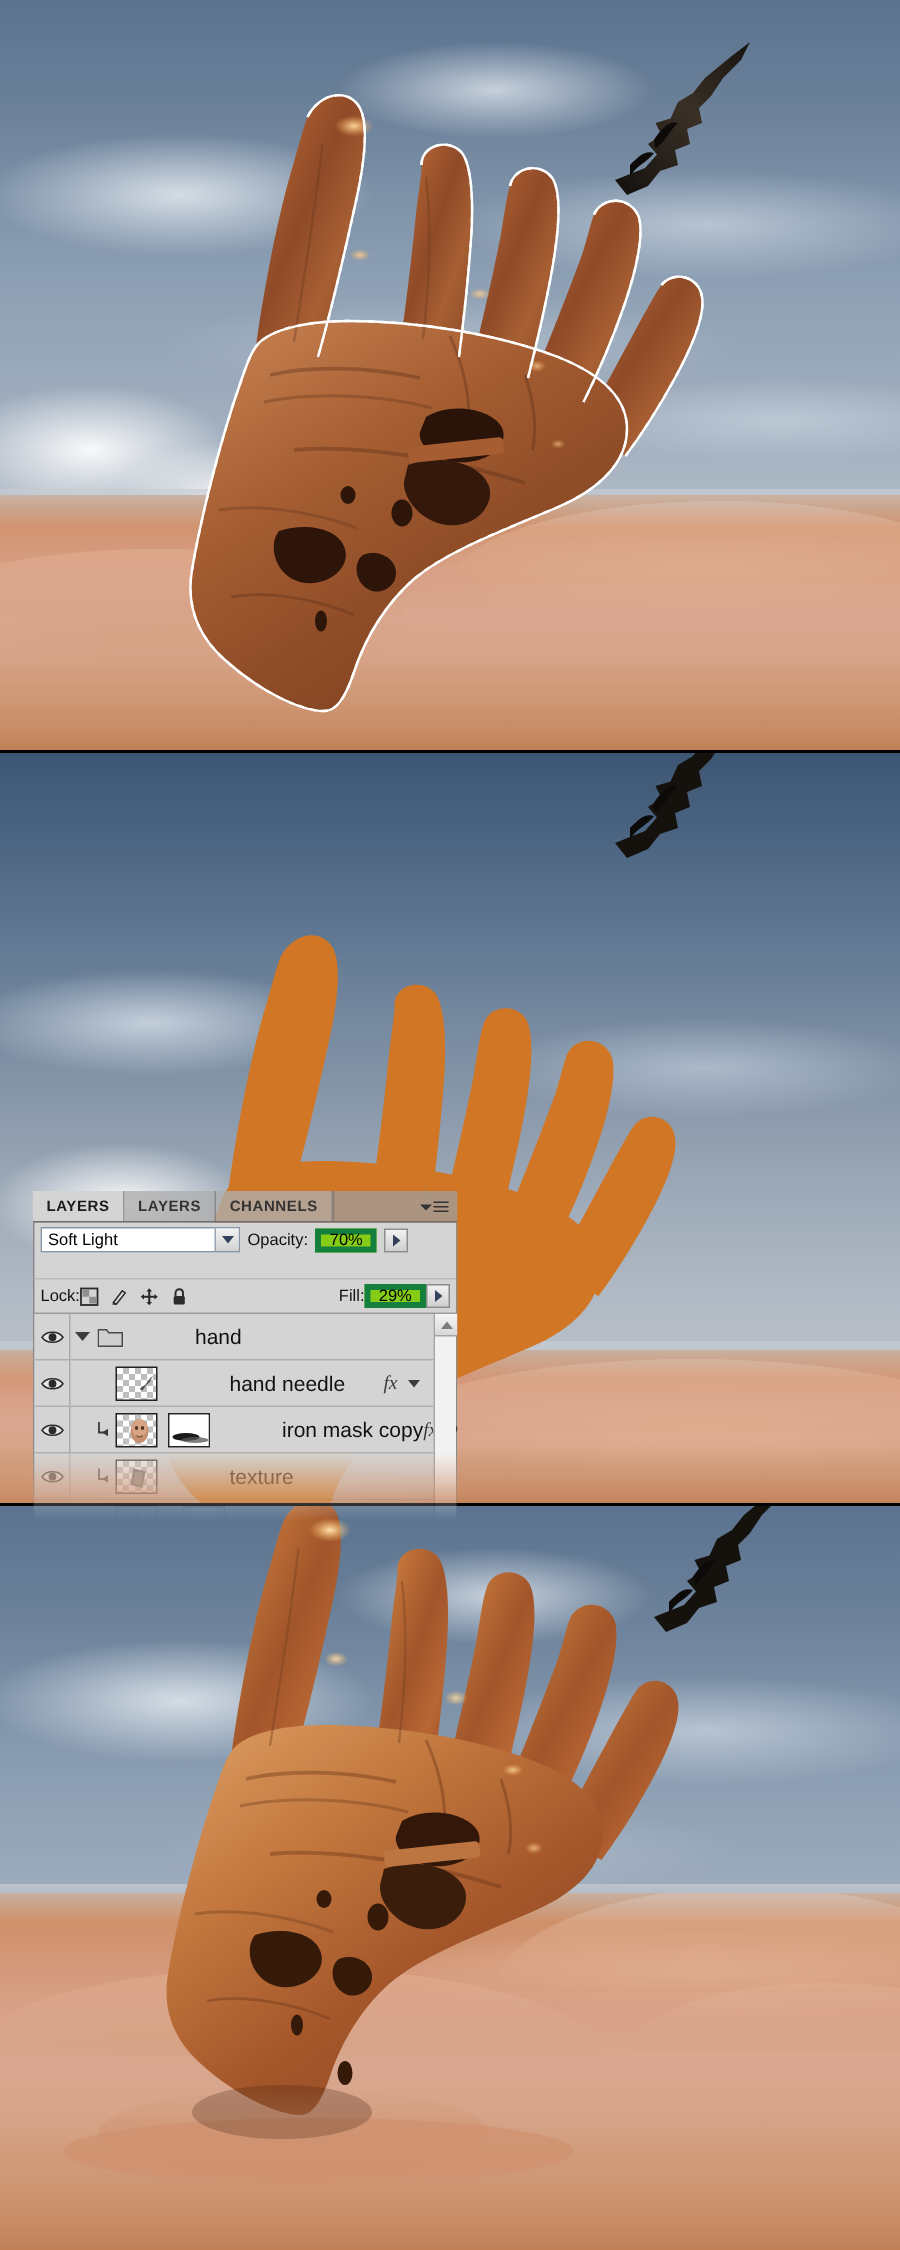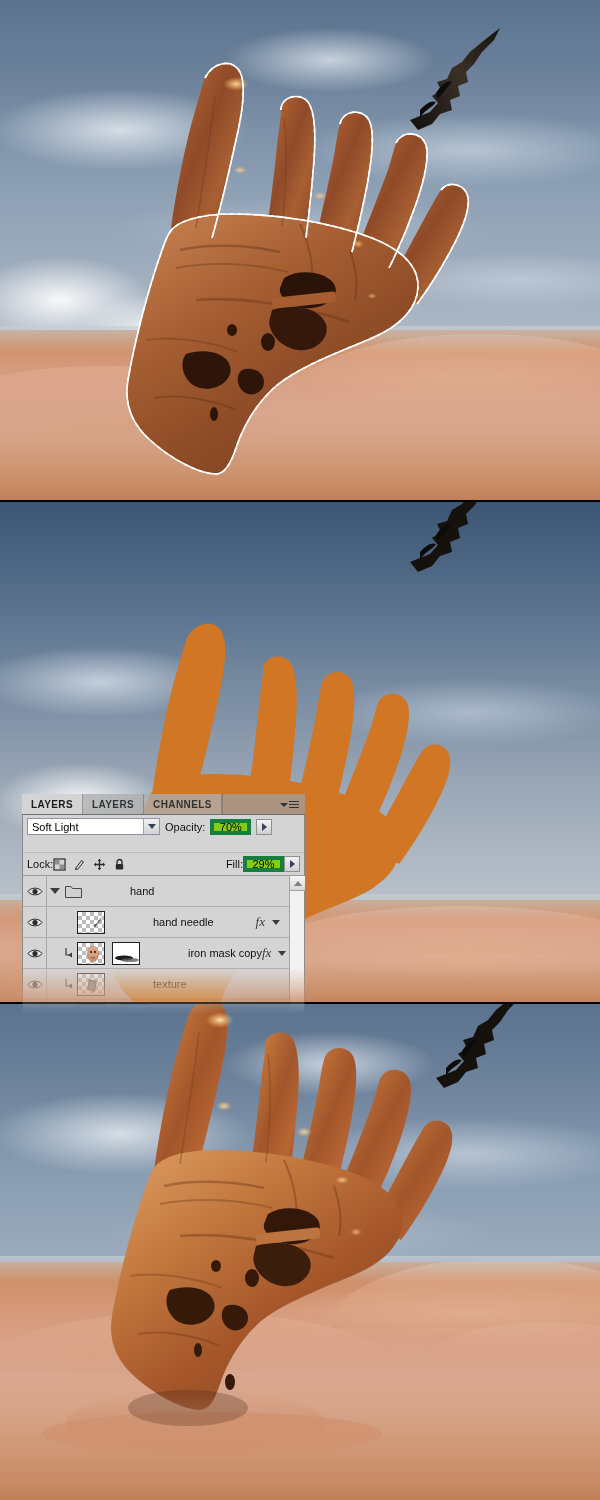--- a/index.html
+++ b/index.html
@@ -194,21 +194,21 @@
     background-image:
       linear-gradient(45deg,#bdbdbd 25%,transparent 25%,transparent 75%,#bdbdbd 75%),
       linear-gradient(45deg,#bdbdbd 25%,#fff 25%,#fff 75%,#bdbdbd 75%);
     background-size:8px 8px; background-position:0 0,4px 4px;
     position:relative; overflow:hidden;
   }
   .thumb.sel-ring { outline:2px solid #1f1f1f; outline-offset:1px; }
   .thumb.mask {
     background:#fff; background-image:none;
   }
-  .lname { margin-left:8px; font-size:11px; color:#111; white-space:nowrap;padding-left:40px; }
+  .lname { margin-left:8px; font-size:14px; color:#111; white-space:nowrap;padding-left:40px; }
   .lname.bold { font-weight:bold; }
   .fx {
     margin-left:auto; font-family:"Liberation Serif", serif; font-style:italic;
     font-size:13px; color:#3a3a3a; padding-right:3px;
   }
   .fx-caret {
     width:0;height:0;border-left:4px solid transparent;border-right:4px solid transparent;
     border-top:5px solid #3c3c3c; margin-right:24px; margin-left:4px;
   }
   .ps-scroll {

